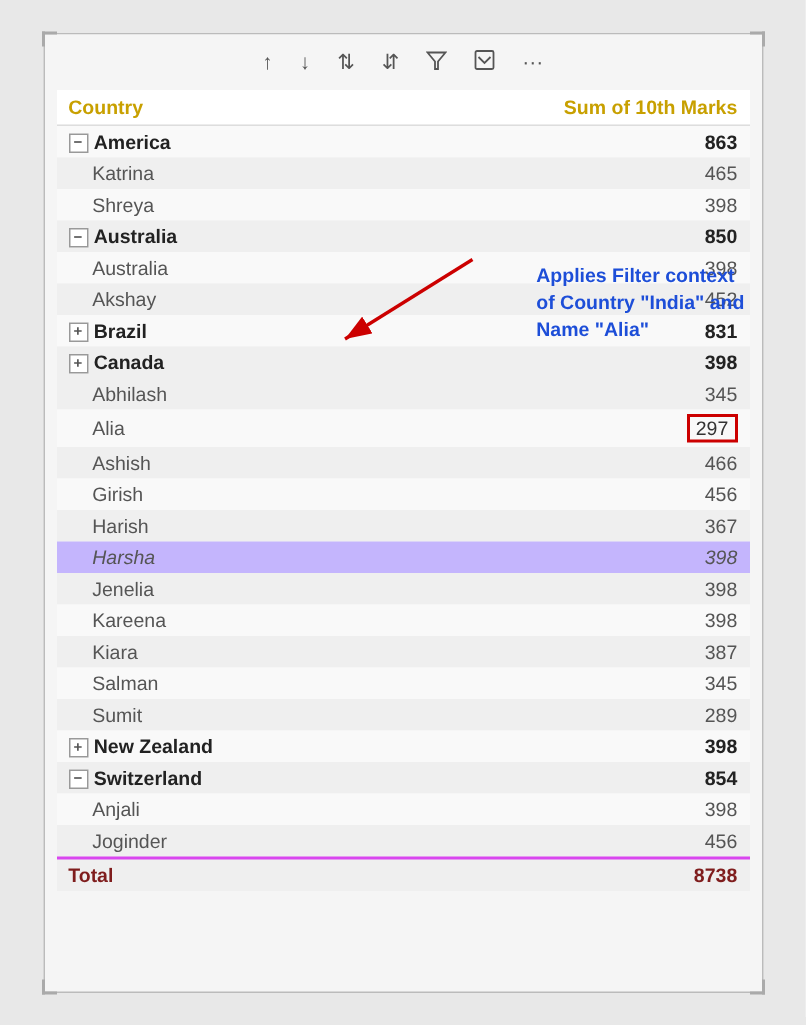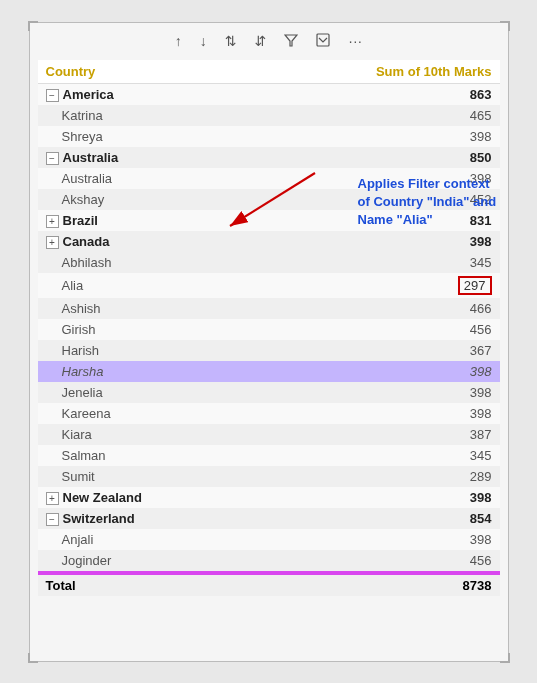--- a/index.html
+++ b/index.html
@@ -65,21 +65,21 @@
       border-bottom: 1px solid #ddd;
       background: #fff;
     }
     thead tr th.right { text-align: right; }
     tbody tr td {
       padding: 3px 8px;
       color: #333;
     }
     tbody tr td.right { text-align: right; }
     tbody tr.group-row td {
-      font-weight: 400;
+      font-weight: 700;
       color: #222;
     }
     tbody tr.data-row td {
       font-weight: 400;
       color: #555;
     }
     tbody tr:nth-child(odd) { background: #f9f9f9; }
     tbody tr:nth-child(even) { background: #efefef; }
 
     .expand-icon {
@@ -118,22 +118,22 @@
     }
     .annotation-text {
       color: #1d4ed8;
       font-weight: 700;
       font-size: 13px;
       line-height: 1.4;
     }
 
     .total-row td {
       font-weight: 700;
-      color: #000000;
-      border-top: 4px solid #d946ef;
+      color: #7f1d1d;
+      border-top: 2px solid #d946ef;
     }
 
     
     .arrow-svg {
       position: absolute;
       top: 145px;
       left: 190px;
       pointer-events: none;
     }
   </style>

